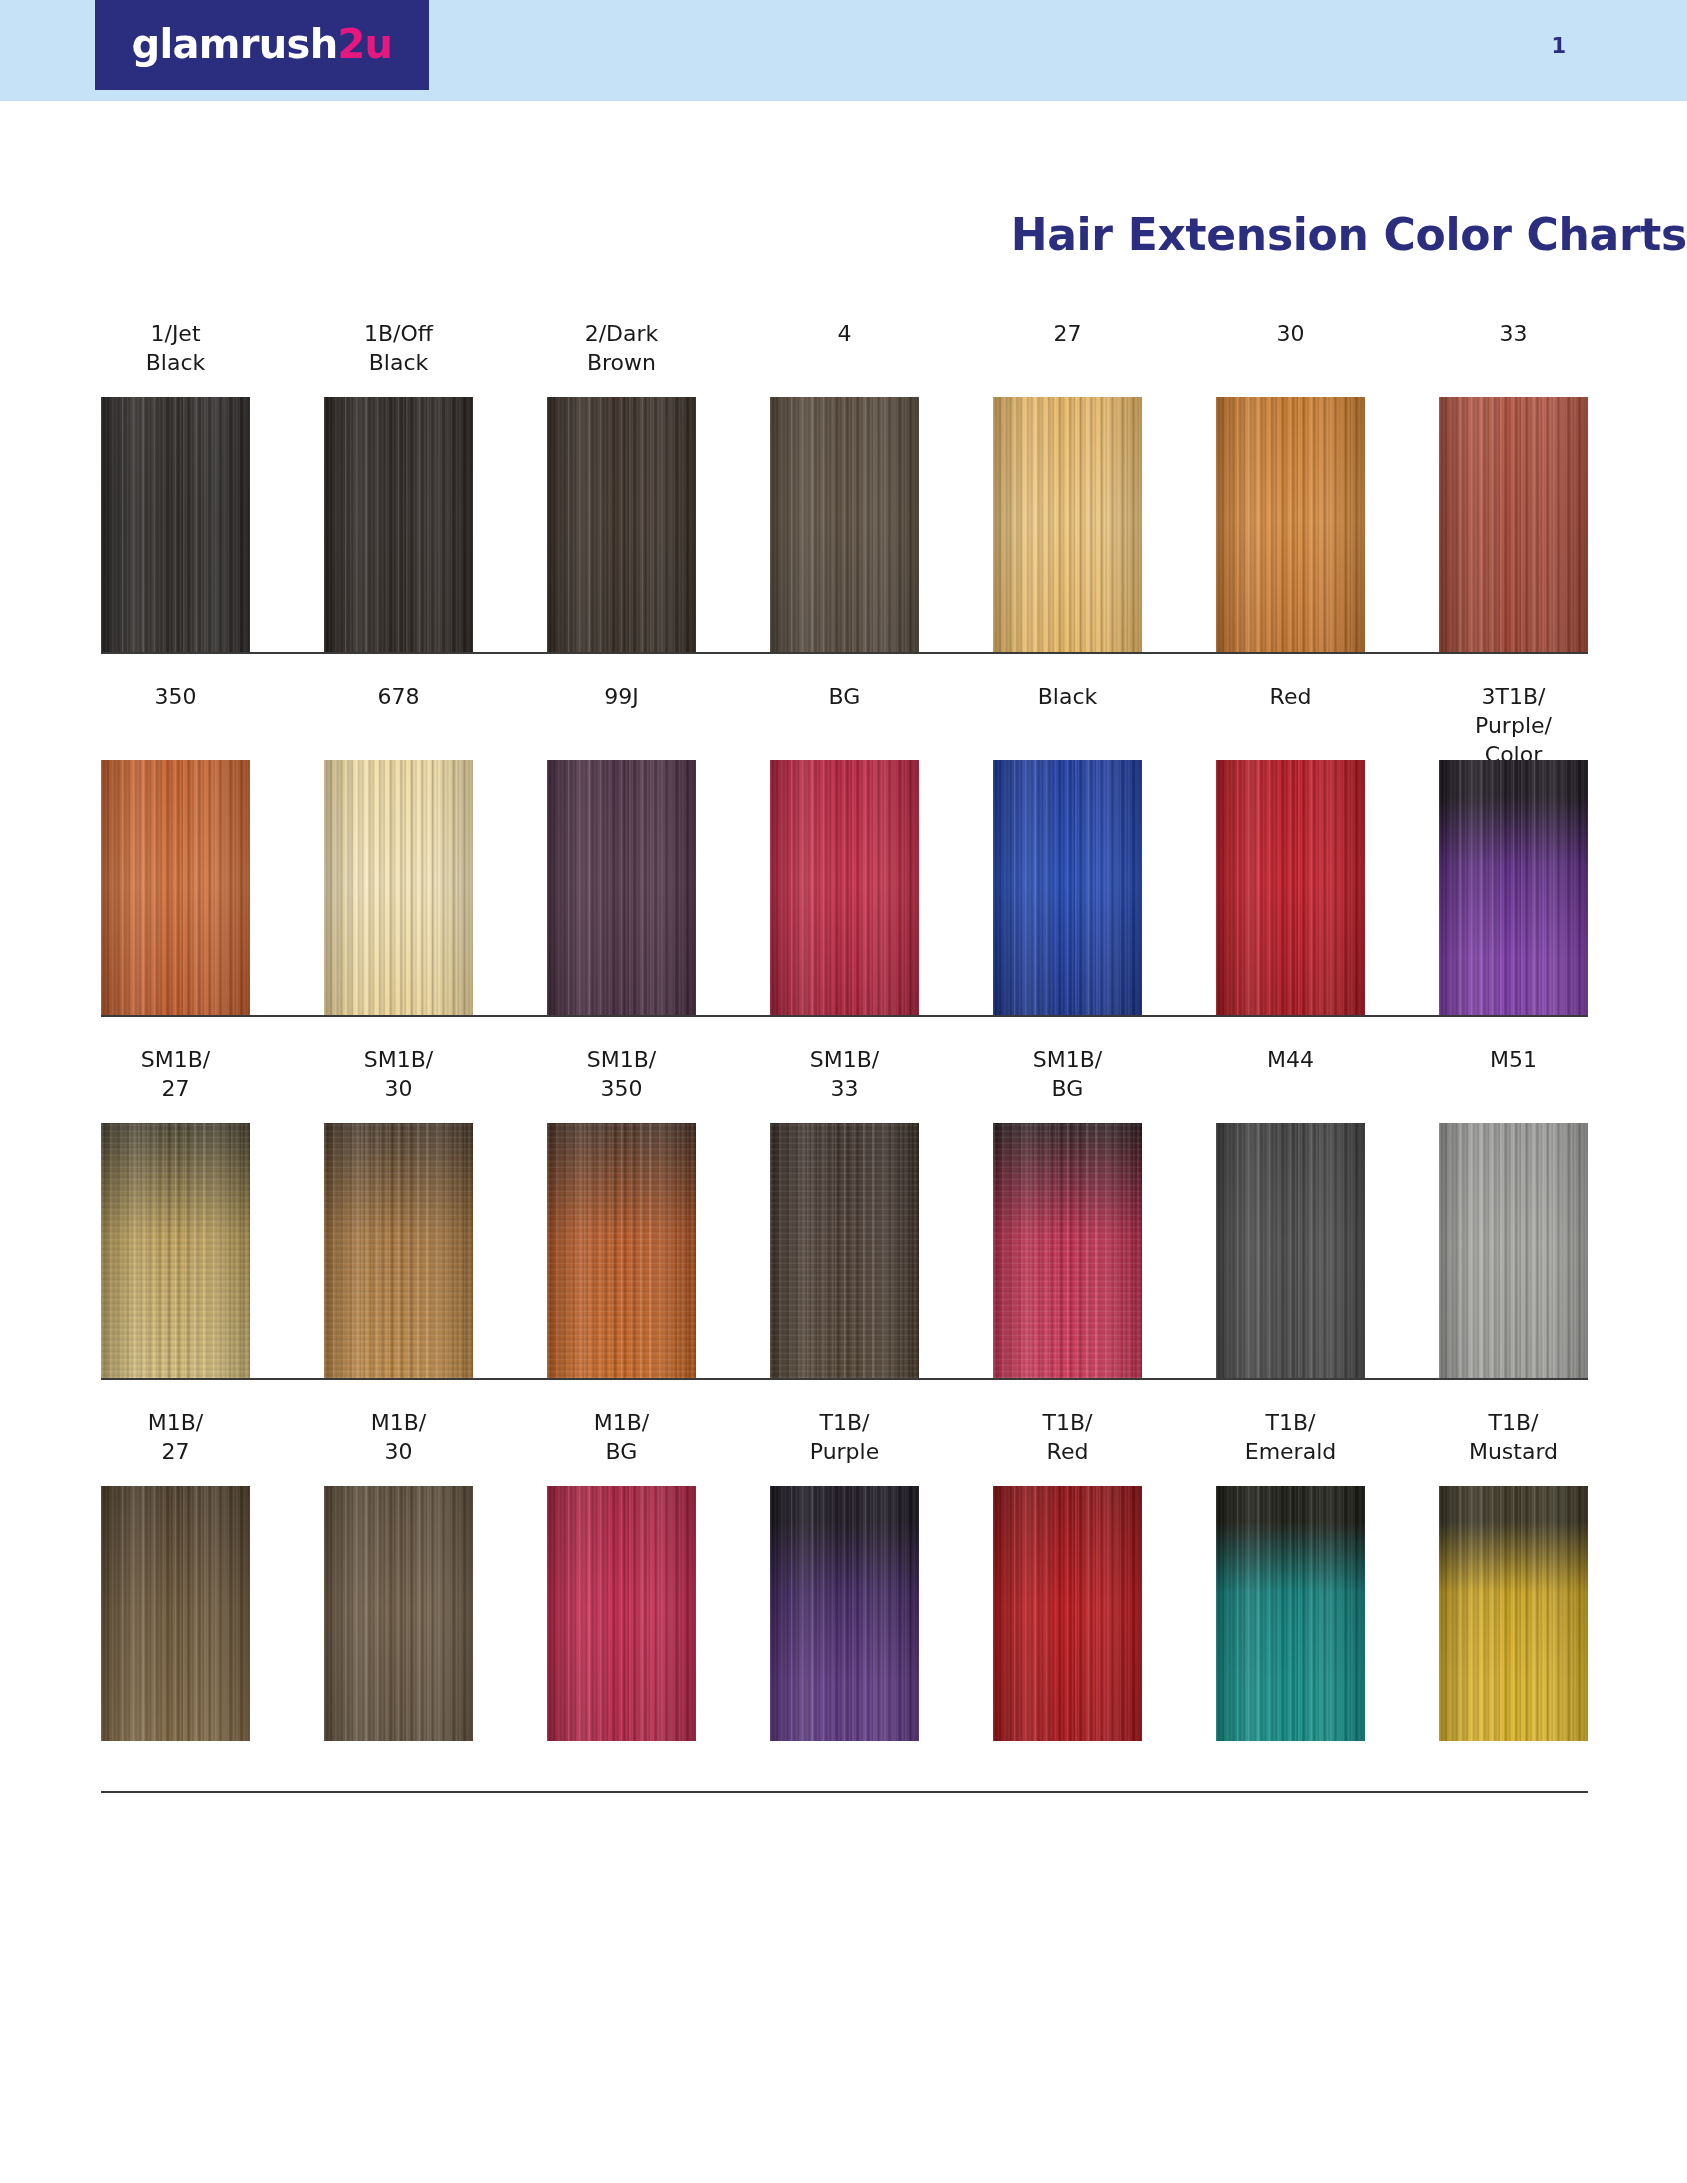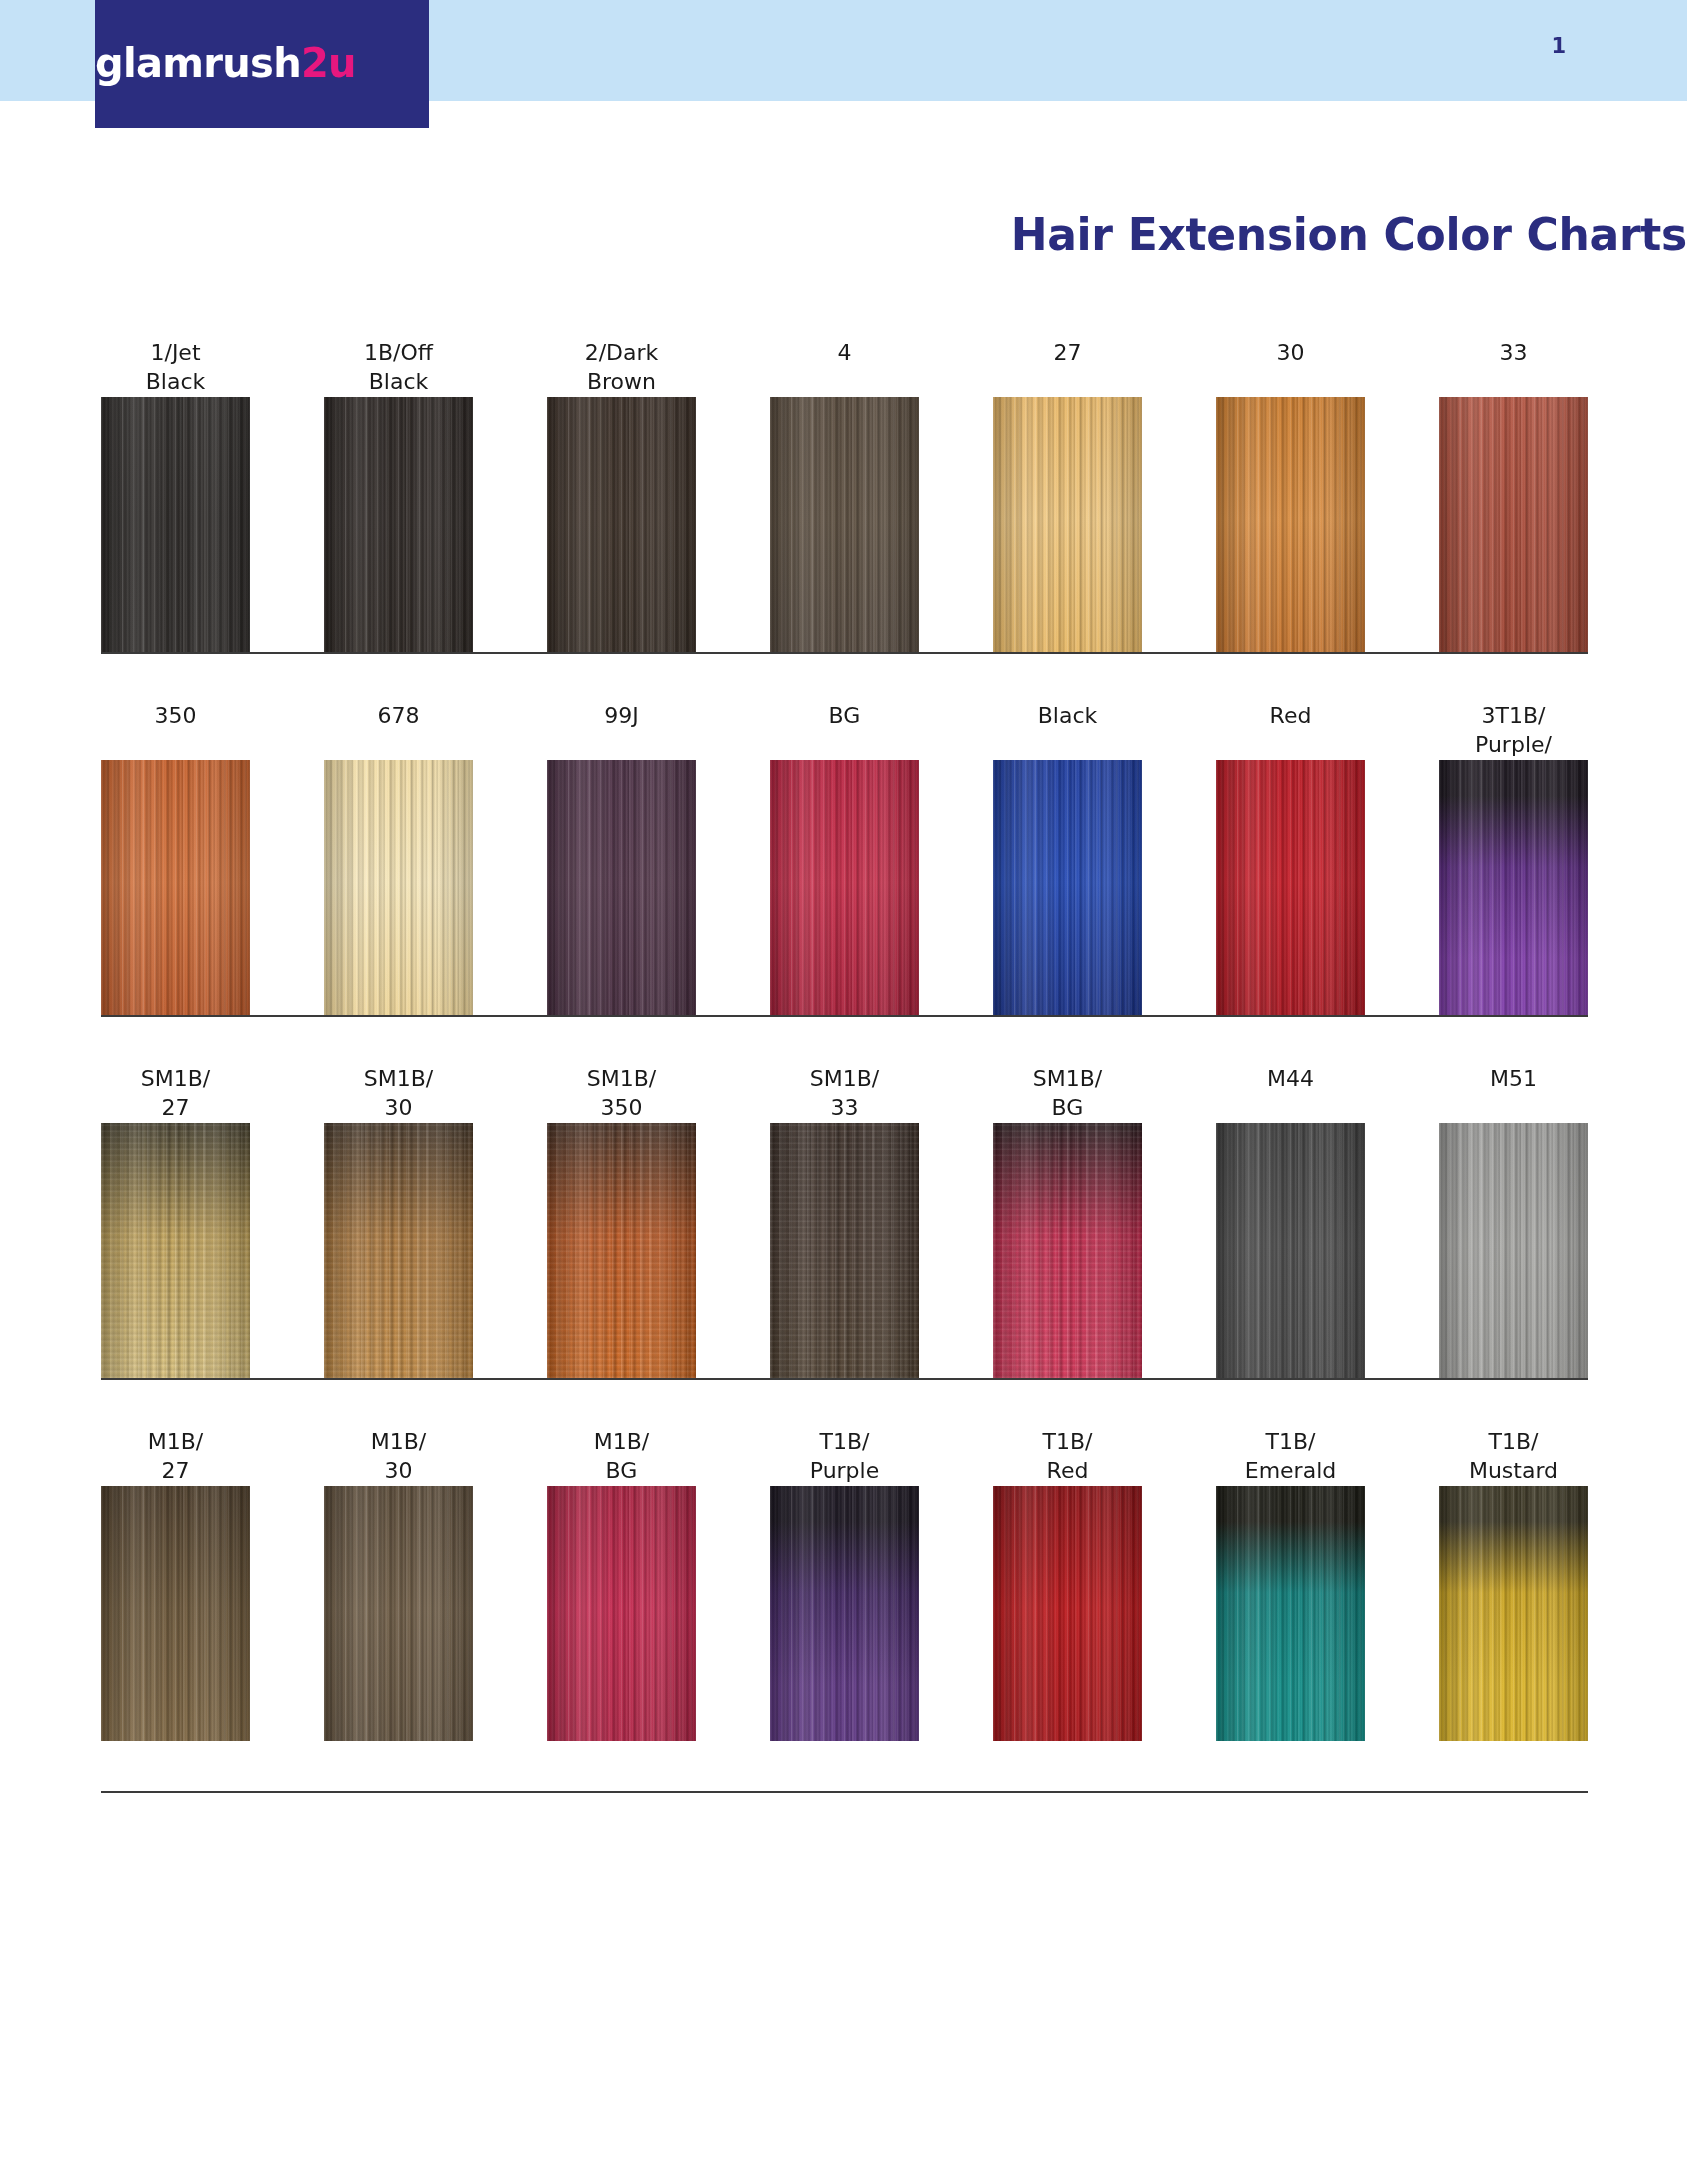--- a/index.html
+++ b/index.html
@@ -12,23 +12,23 @@
   }
 
   
   #header-band{
     position:absolute; left:0; top:0;
     width:1687px; height:101px;
     background:#c5e2f7;
   }
   #logo-block{
     position:absolute; left:95px; top:0;
-    width:334px; height:128px;
+    width:334px; height:90px;
     background:#2b2d7f;
-    display:flex; align-items:center; justify-content:flex-start;
+    display:flex; align-items:center; justify-content:center;
   }
   #logo-text{
     font-family:"DejaVu Sans", sans-serif;
     font-size:40px; font-weight:700; letter-spacing:-0.7px;
     line-height:1; white-space:nowrap;
     transform:translateY(-1.3px);
   }
   .logo-a{ color:#ffffff; }
   .logo-b{ color:#e6177f; }
   #page-number{
@@ -72,21 +72,20 @@
     flex:0 0 149px;
   }
   .cell:last-child{ margin-right:0; }
 
   .swatch-label{
     text-align:center;
     font-family:"DejaVu Sans", sans-serif;
     font-size:22px; font-weight:400;
     color:#1a1a1a; line-height:1.32;
     white-space:pre-line;
-    margin-top:19px;
   }
 
   
   .swatch{
     width:149px; height:255px;
     position:relative;
     overflow:hidden;
     background:#777;
   }
   .swatch .base{ position:absolute; inset:0; }

